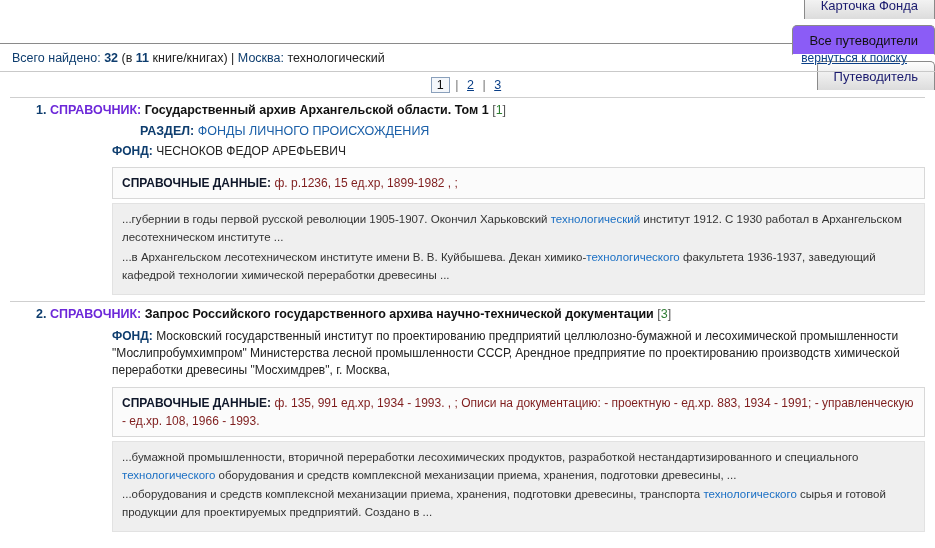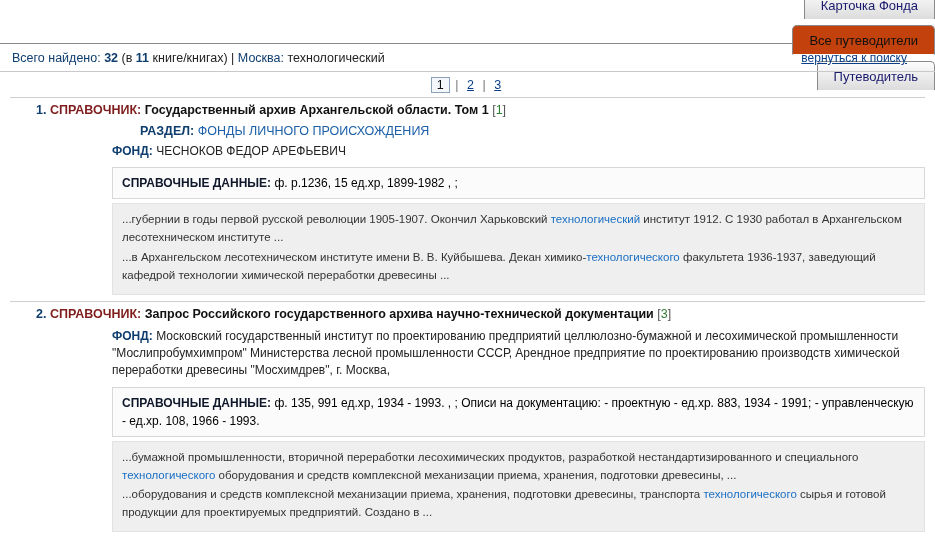--- a/index.html
+++ b/index.html
@@ -33,21 +33,21 @@
     color: #1a1a6e;
     border: 1px solid #8a8a8a;
     border-bottom: none;
     border-radius: 5px 5px 0 0;
     background: linear-gradient(#fdfdfd, #dcdcdc);
     cursor: pointer;
     white-space: nowrap;
     bottom: -1px;
   }
   .tab.active {
-    background: #c2410c;
+    background: #8b5cf6;
     color: #111;
     font-weight: normal;
     border-bottom: 1px solid #ffffff;
     z-index: 3;
   }
 
   
   .summary {
     position: relative;
     padding: 7px 10px 6px 12px;
@@ -94,21 +94,21 @@
   .results {
     padding: 0 10px 0 10px;
   }
   .res-item { margin-bottom: 2px; }
   .res-head {
     border-top: 1px solid #cfcfcf;
     padding: 5px 0 4px 26px;
     font-size: 12.5px;
   }
   .res-num { color: #0e3d6e; font-weight: bold; }
-  .res-kind { color: #7f1d1d; font-weight: bold; }
+  .res-kind { color: #6d28d9; font-weight: bold; }
   .res-title { color: #111; font-weight: bold; }
   .res-count { color: #2e7d32; }
   .res-count .br { color: #555; font-weight: normal; }
 
   .block { padding-left: 84px; }
   .razdel { padding: 3px 0 2px 0; font-size: 12.5px; }
   .razdel .k { color: #0e3d6e; font-weight: bold; padding-left: 46px; }
   .razdel .v { color: #1a5fa8; }
   .razdel .v.plain { color: #1a5fa8; }
 
@@ -118,21 +118,21 @@
 
   .card {
     margin: 5px 0 4px 18px;
     border: 1px solid #d8d8d8;
     background: #fbfbfb;
     padding: 6px 9px;
     font-size: 12px;
     line-height: 1.5;
   }
   .card .k { color: #0f172a; font-weight: bold; }
-  .card .v { color: #000000; }
+  .card .v { color: #7f1d1d; }
 
   .snip {
     margin: 4px 0 6px 18px;
     background: #efefef;
     border: 1px solid #e2e2e2;
     padding: 7px 9px;
     font-size: 11.5px;
     line-height: 1.55;
     color: #333;
   }

